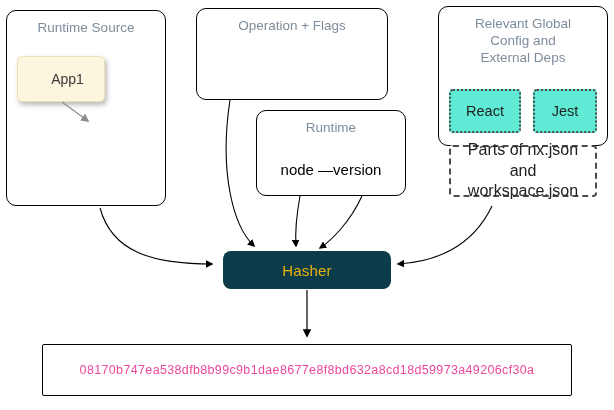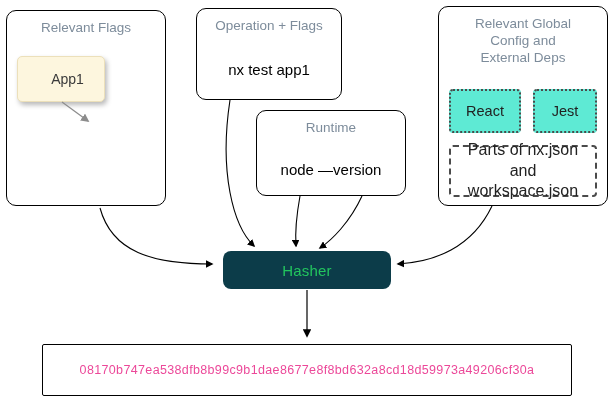--- a/index.html
+++ b/index.html
@@ -31,59 +31,58 @@
     display:flex;align-items:center;justify-content:center;
     font-size:14.5px;color:#222;box-sizing:border-box;
   }
   .config-note{
     position:absolute;border:2px dashed #4a4a4a;border-radius:4px;background:#fff;
     display:flex;align-items:center;justify-content:center;text-align:center;
     font-size:16px;line-height:1.3;color:#222;box-sizing:border-box;padding:4px 8px;
   }
   .hasher{
     position:absolute;left:223px;top:251px;width:168px;height:38px;
-    background:#0c3c49;color:#22c55e;border-radius:8px;
+    background:#0c3c49;color:#eab308;border-radius:8px;
     display:flex;align-items:center;justify-content:center;
     font-size:15px;letter-spacing:0.2px;
   }
   .hash-box{
     position:absolute;left:42px;top:344px;width:530px;height:52px;
     border:1px solid #000;border-radius:2px;background:#fff;
     display:flex;align-items:center;justify-content:center;
     font-size:12.5px;letter-spacing:0.35px;color:#ec4899;box-sizing:border-box;
   }
   
   #source-group{left:6px;top:10px;width:160px;height:196px;}
   #app1-node{left:10px;top:45px;width:88px;height:46px;}
   #lib-node{left:60px;top:114px;width:90px;height:46px;}
-  #operation-group{left:196px;top:8px;width:146px;height:92px;}
+  #operation-group{left:196px;top:8px;width:192px;height:92px;}
   #operation-cmd{top:52px;}
   #runtime-group{left:256px;top:110px;width:150px;height:86px;}
   #runtime-cmd{top:50px;}
-  #global-group{left:438px;top:6px;width:170px;height:200px;}
+  #global-group{left:438px;top:6px;width:170px;height:140px;}
   #react-dep{left:10px;top:82px;width:72px;height:44px;}
   #jest-dep{left:94px;top:82px;width:64px;height:44px;}
   #config-note{left:10px;top:138px;width:148px;height:52px;}
   .arrows{position:absolute;left:0;top:0;width:614px;height:410px;pointer-events:none;}
 </style>
 </head>
 <body>
 
 <div class="canvas">
 
   <div class="group" id="source-group">
-    <span class="group-title">Relevant Flags</span>
+    <span class="group-title">Runtime Source</span>
     <div class="node" id="app1-node">
       <span>App1</span>
     </div>
   </div>
 
   <div class="group" id="operation-group">
     <span class="group-title">Operation + Flags</span>
-    <div class="cmd" id="operation-cmd">nx test app1</div>
   </div>
 
   <div class="group" id="runtime-group">
     <span class="group-title">Runtime</span>
     <div class="cmd" id="runtime-cmd">node —version</div>
   </div>
 
   <div class="group" id="global-group">
     <span class="group-title"><span class="wrap">Relevant Global Config and External Deps</span></span>
     <div class="dep" id="react-dep">

